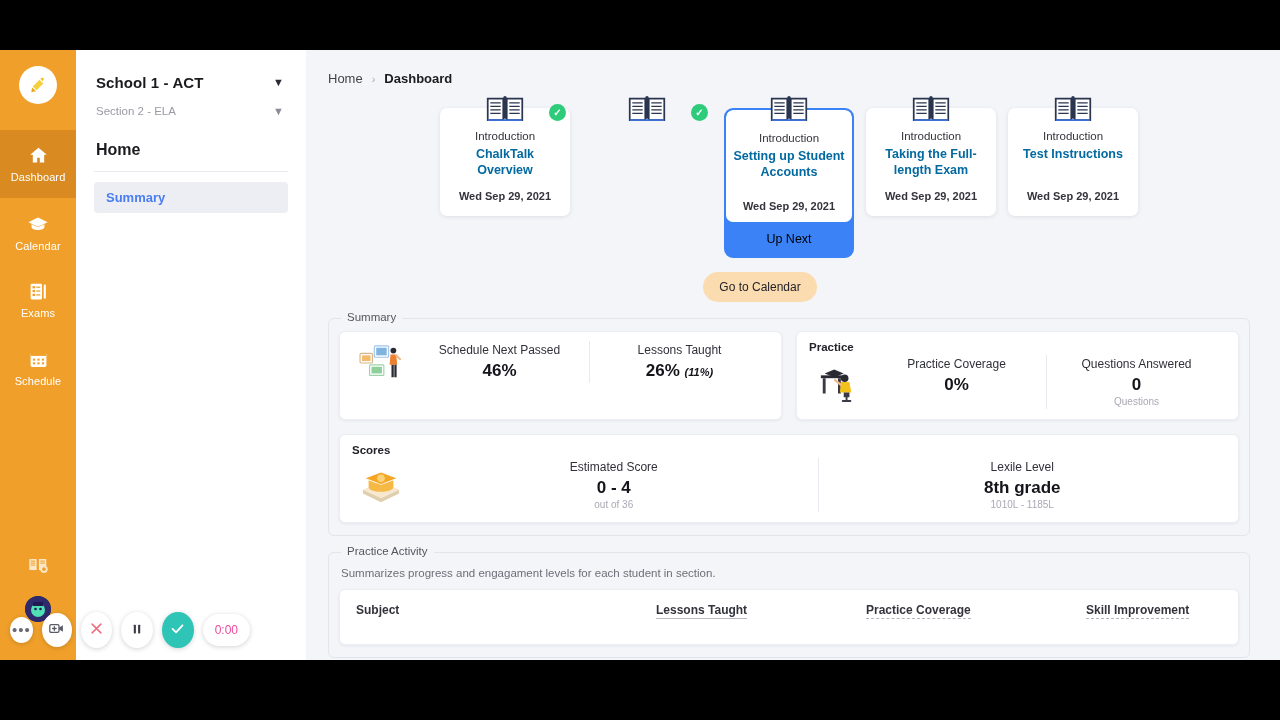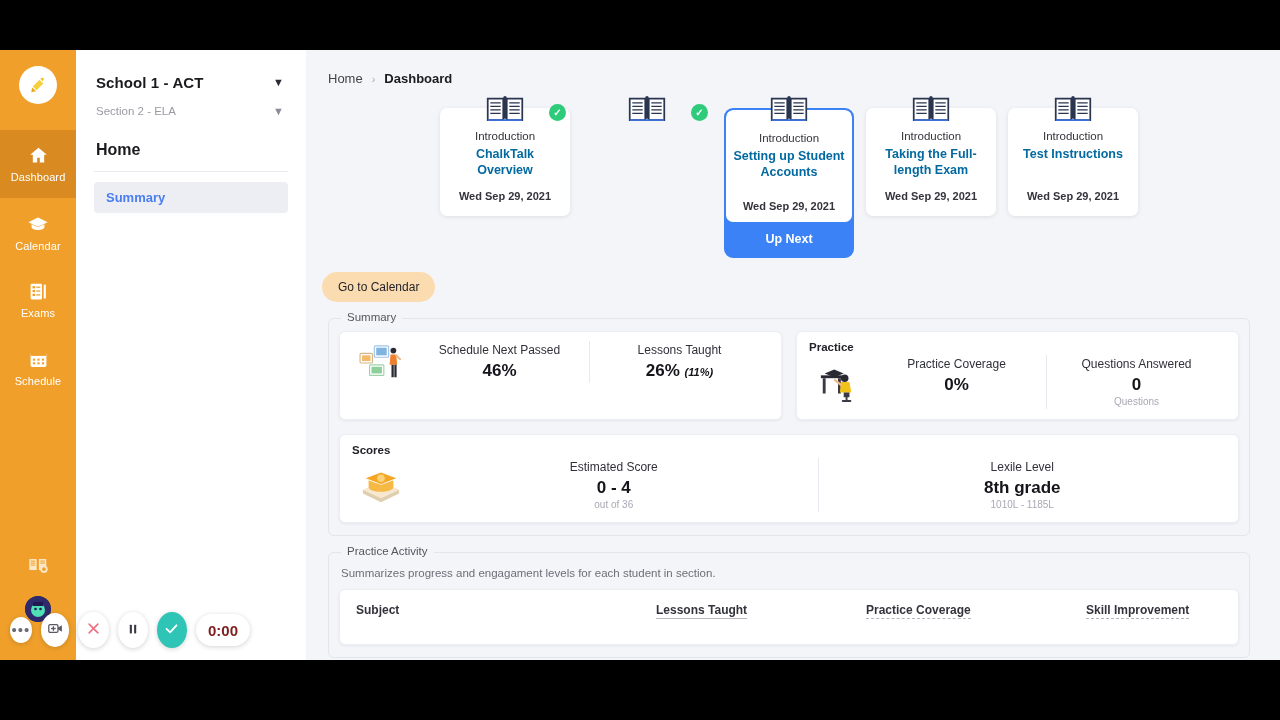--- a/index.html
+++ b/index.html
@@ -129,23 +129,23 @@
   .upnext-box {
     border: 2.5px solid #3b82f6; border-radius: 9px;
     background: #3b82f6; padding: 0; overflow: hidden;
   }
   .upnext-box .lcard {
     border-radius: 7px; box-shadow: none; min-height: 112px;
     padding: 22px 6px 10px 6px;
   }
   .upnext-bar {
     height: 34px; display: flex; align-items: center; justify-content: center;
-    color: #ffffff; font-size: 12.5px; font-weight: 700; cursor: pointer;
-  }
-  .cal-row { display: flex; justify-content: flex-start; padding-right: 58px; margin-top: 14px; }
+    color: #000000; font-size: 12.5px; font-weight: 400; cursor: pointer;
+  }
+  .cal-row { display: flex; justify-content: center; padding-right: 58px; margin-top: 14px; }
   .cal-btn {
     background: #fbdcb0; color: #23232a;
     font-size: 12px; padding: 8px 16px; border-radius: 16px;
     border: none; cursor: pointer; font-family: inherit;
   }
 
   
   .panel {
     position: relative; border: 1px solid #e4e5ec; border-radius: 6px;
     margin: 16px 6px 0 6px; padding: 12px 10px 12px 10px;
@@ -202,21 +202,21 @@
     box-shadow: 0 1px 5px rgba(0,0,0,.18);
     display: flex; align-items: center; justify-content: center;
     cursor: pointer; border: none; font-family: inherit;
   }
   .rb.small { width: 26px; height: 26px; }
   .rb.mid   { width: 34px; height: 34px; }
   .rb.big   { width: 36px; height: 36px; }
   .rb.green { background: #2ec4b6; }
   .rb.time  {
     width: auto; height: 32px; border-radius: 16px;
-    padding: 0 12px; font-size: 15px; font-weight: 700; color: #7f1d1d;
+    padding: 0 12px; font-size: 12px; font-weight: 400; color: #ec4899;
   }
   .dots { color: #6b6b76; font-size: 15px; letter-spacing: 1px; line-height: 0; }
 </style>
 </head>
 <body>
 
 <div class="screen">
 
   <div class="rail">
     <div class="logo">

